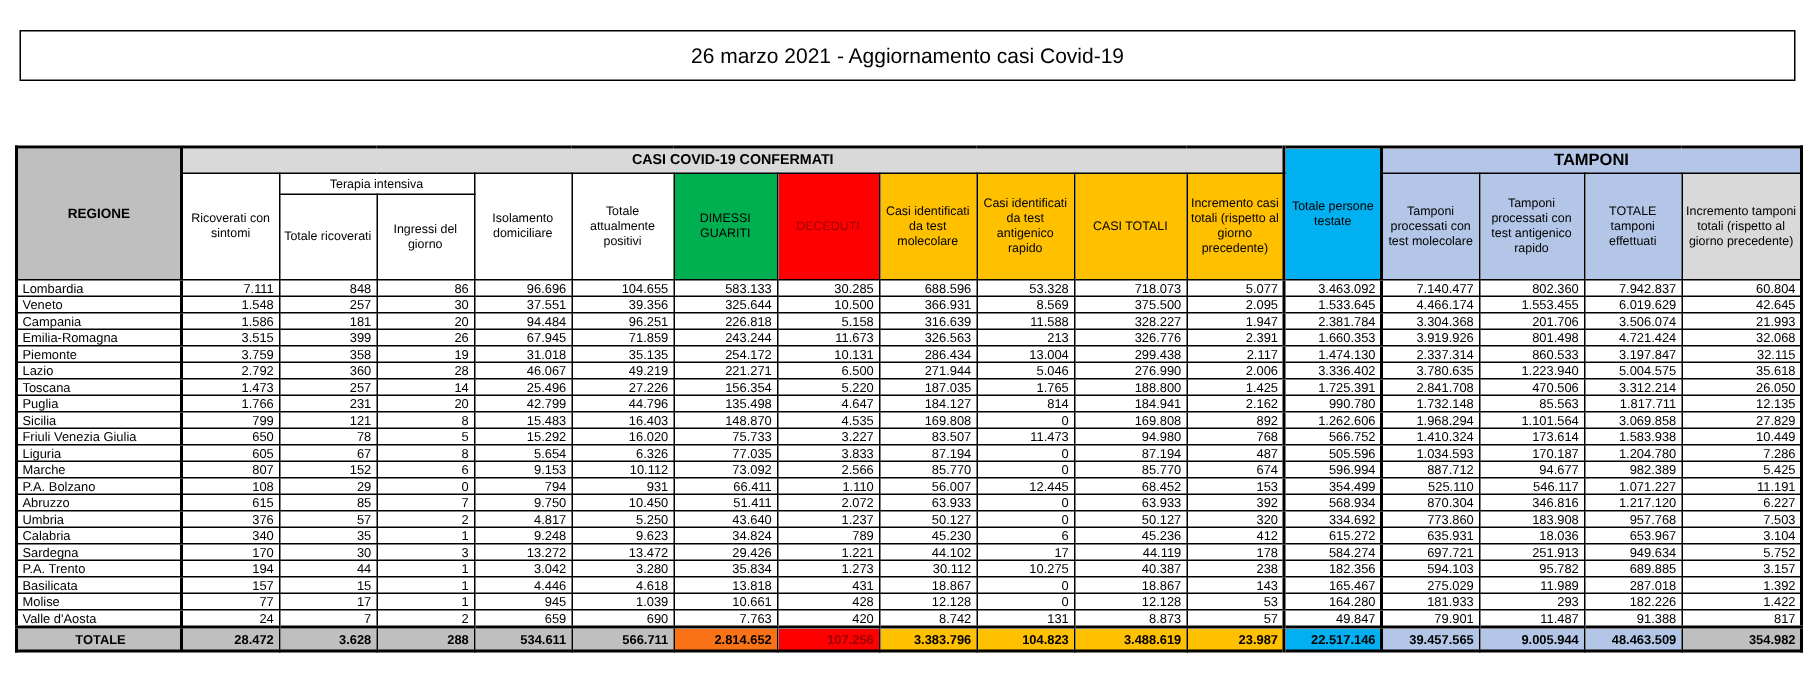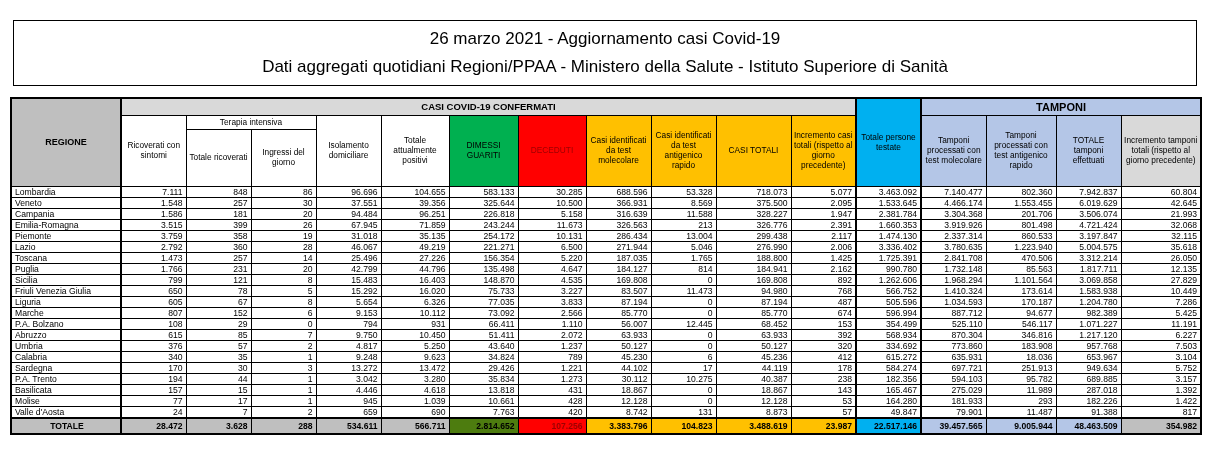--- a/index.html
+++ b/index.html
@@ -5,21 +5,21 @@
   html,body{margin:0;padding:0;}
   body{
     width:1209px;height:457px;position:relative;background:#ffffff;
     font-family:"Liberation Sans",sans-serif;color:#000;
     -webkit-font-smoothing:antialiased;
   }
   .title-box{
     position:absolute;left:13px;top:20px;width:1182px;
     border:1px solid #000;background:#fff;text-align:center;
   }
-  .title-line{font-size:17px;margin:8px 0;}
+  .title-line{font-size:14px;margin:8px 0;}
   table.covid{
     position:absolute;left:10px;top:97px;
     border-collapse:collapse;table-layout:fixed;
     border:2px solid #000;
   }
   th,td{border:1px solid #000;overflow:hidden;}
   th{
     font-weight:normal;font-size:8.3px;line-height:1.18;
     text-align:center;vertical-align:middle;padding:0 2px;background:#fff;
   }
@@ -44,37 +44,36 @@
   .br2{border-right:2px solid #000;}
   .bl2{border-left:2px solid #000;}
   tbody td:nth-child(1){border-right:2px solid #000;}
   tbody td:nth-child(13){border-left:2px solid #000;border-right:2px solid #000;}
   
   tr.total td{
     font-weight:bold;background:#BFBFBF;height:14px;line-height:14px;
     border-top:2px solid #000;
   }
   tr.total td.region{text-align:center;}
-  tr.total td:nth-child(7){background:#4d7c0f;}
+  tr.total td:nth-child(7){background:#f97316;}
   tr.total td:nth-child(8){background:#FF0000;color:#9C0000;}
   tr.total td:nth-child(9),
   tr.total td:nth-child(10),
   tr.total td:nth-child(11),
   tr.total td:nth-child(12){background:#FFC000;}
   tr.total td:nth-child(13){background:#00B0F0;}
   tr.total td:nth-child(14),
   tr.total td:nth-child(15),
   tr.total td:nth-child(16){background:#B4C6E7;}
 </style>
 </head>
 <body>
 
 <div class="title-box">
   <div class="title-line">26 marzo 2021 - Aggiornamento casi Covid-19</div>
-  <div class="title-line">Dati aggregati quotidiani Regioni/PPAA - Ministero della Salute - Istituto Superiore di Sanità</div>
 </div>
 
 <table class="covid">
   <colgroup>
     <col style="width:110px">
       <col style="width:65px">
       <col style="width:65px">
       <col style="width:65px">
     <col style="width:65px">
       <col style="width:68px">

